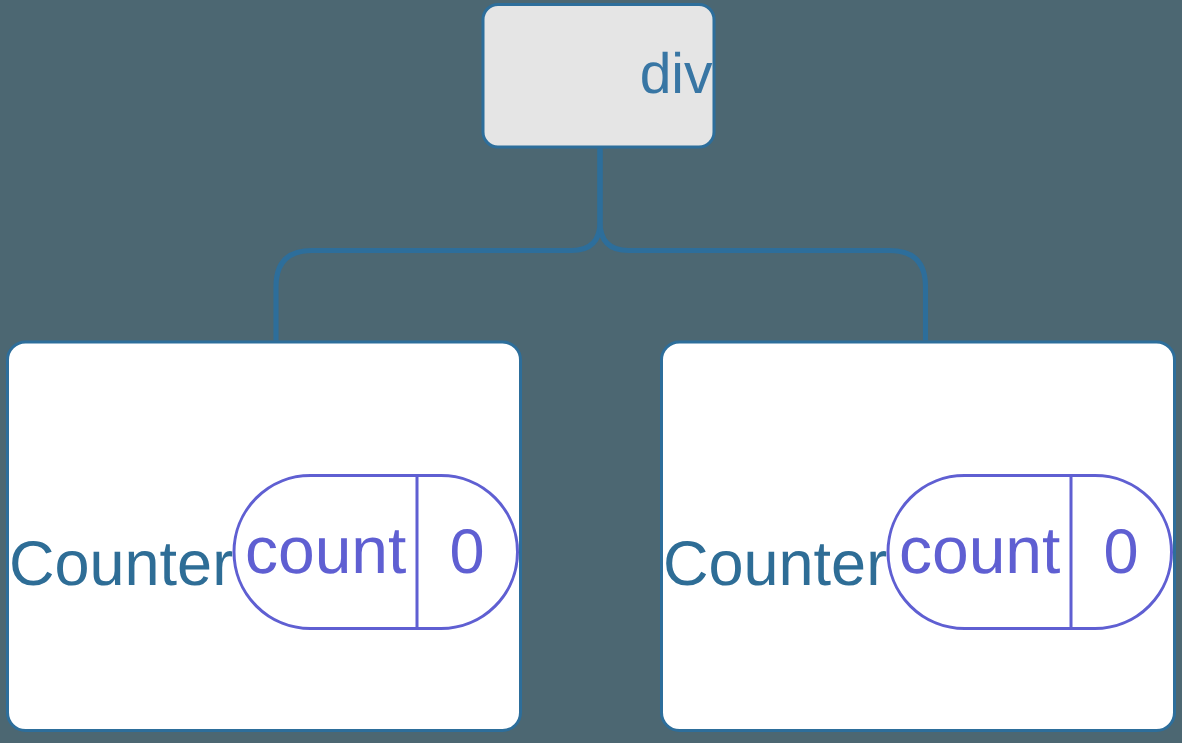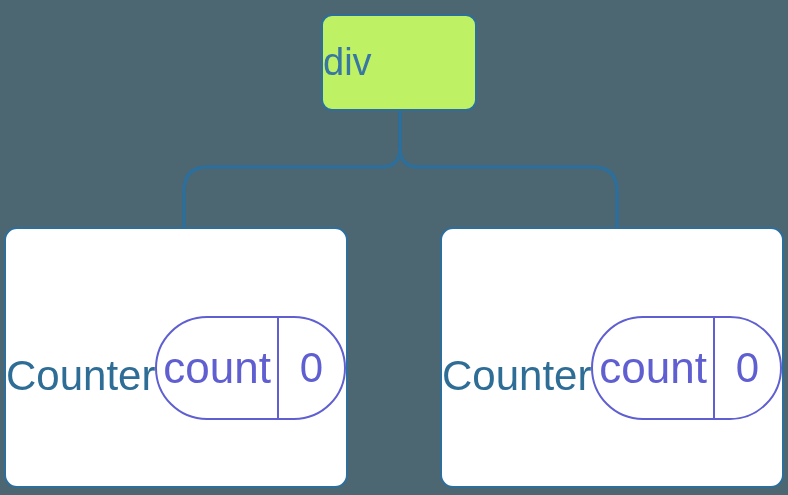--- a/index.html
+++ b/index.html
@@ -24,30 +24,30 @@
     pointer-events: none;
   }
   .connector-svg path {
     fill: none;
     stroke: #2D6E9B;
     stroke-width: 3.4px;
   }
   .root-node {
     position: absolute;
     left: 321px;
-    top: 14px;
+    top: 2px;
     width: 156px;
     height: 97px;
     box-sizing: border-box;
-    background: #bef264;
+    background: #e5e5e5;
     border: 2.5px solid #2D6E9B;
     border-radius: 11px;
     display: flex;
     align-items: center;
-    justify-content: flex-start;
+    justify-content: flex-end;
     font-size: 38px;
     font-weight: 500;
     color: #3876A4;
   }
   .component-card {
     position: absolute;
     top: 227px;
     width: 344px;
     height: 261px;
     box-sizing: border-box;

